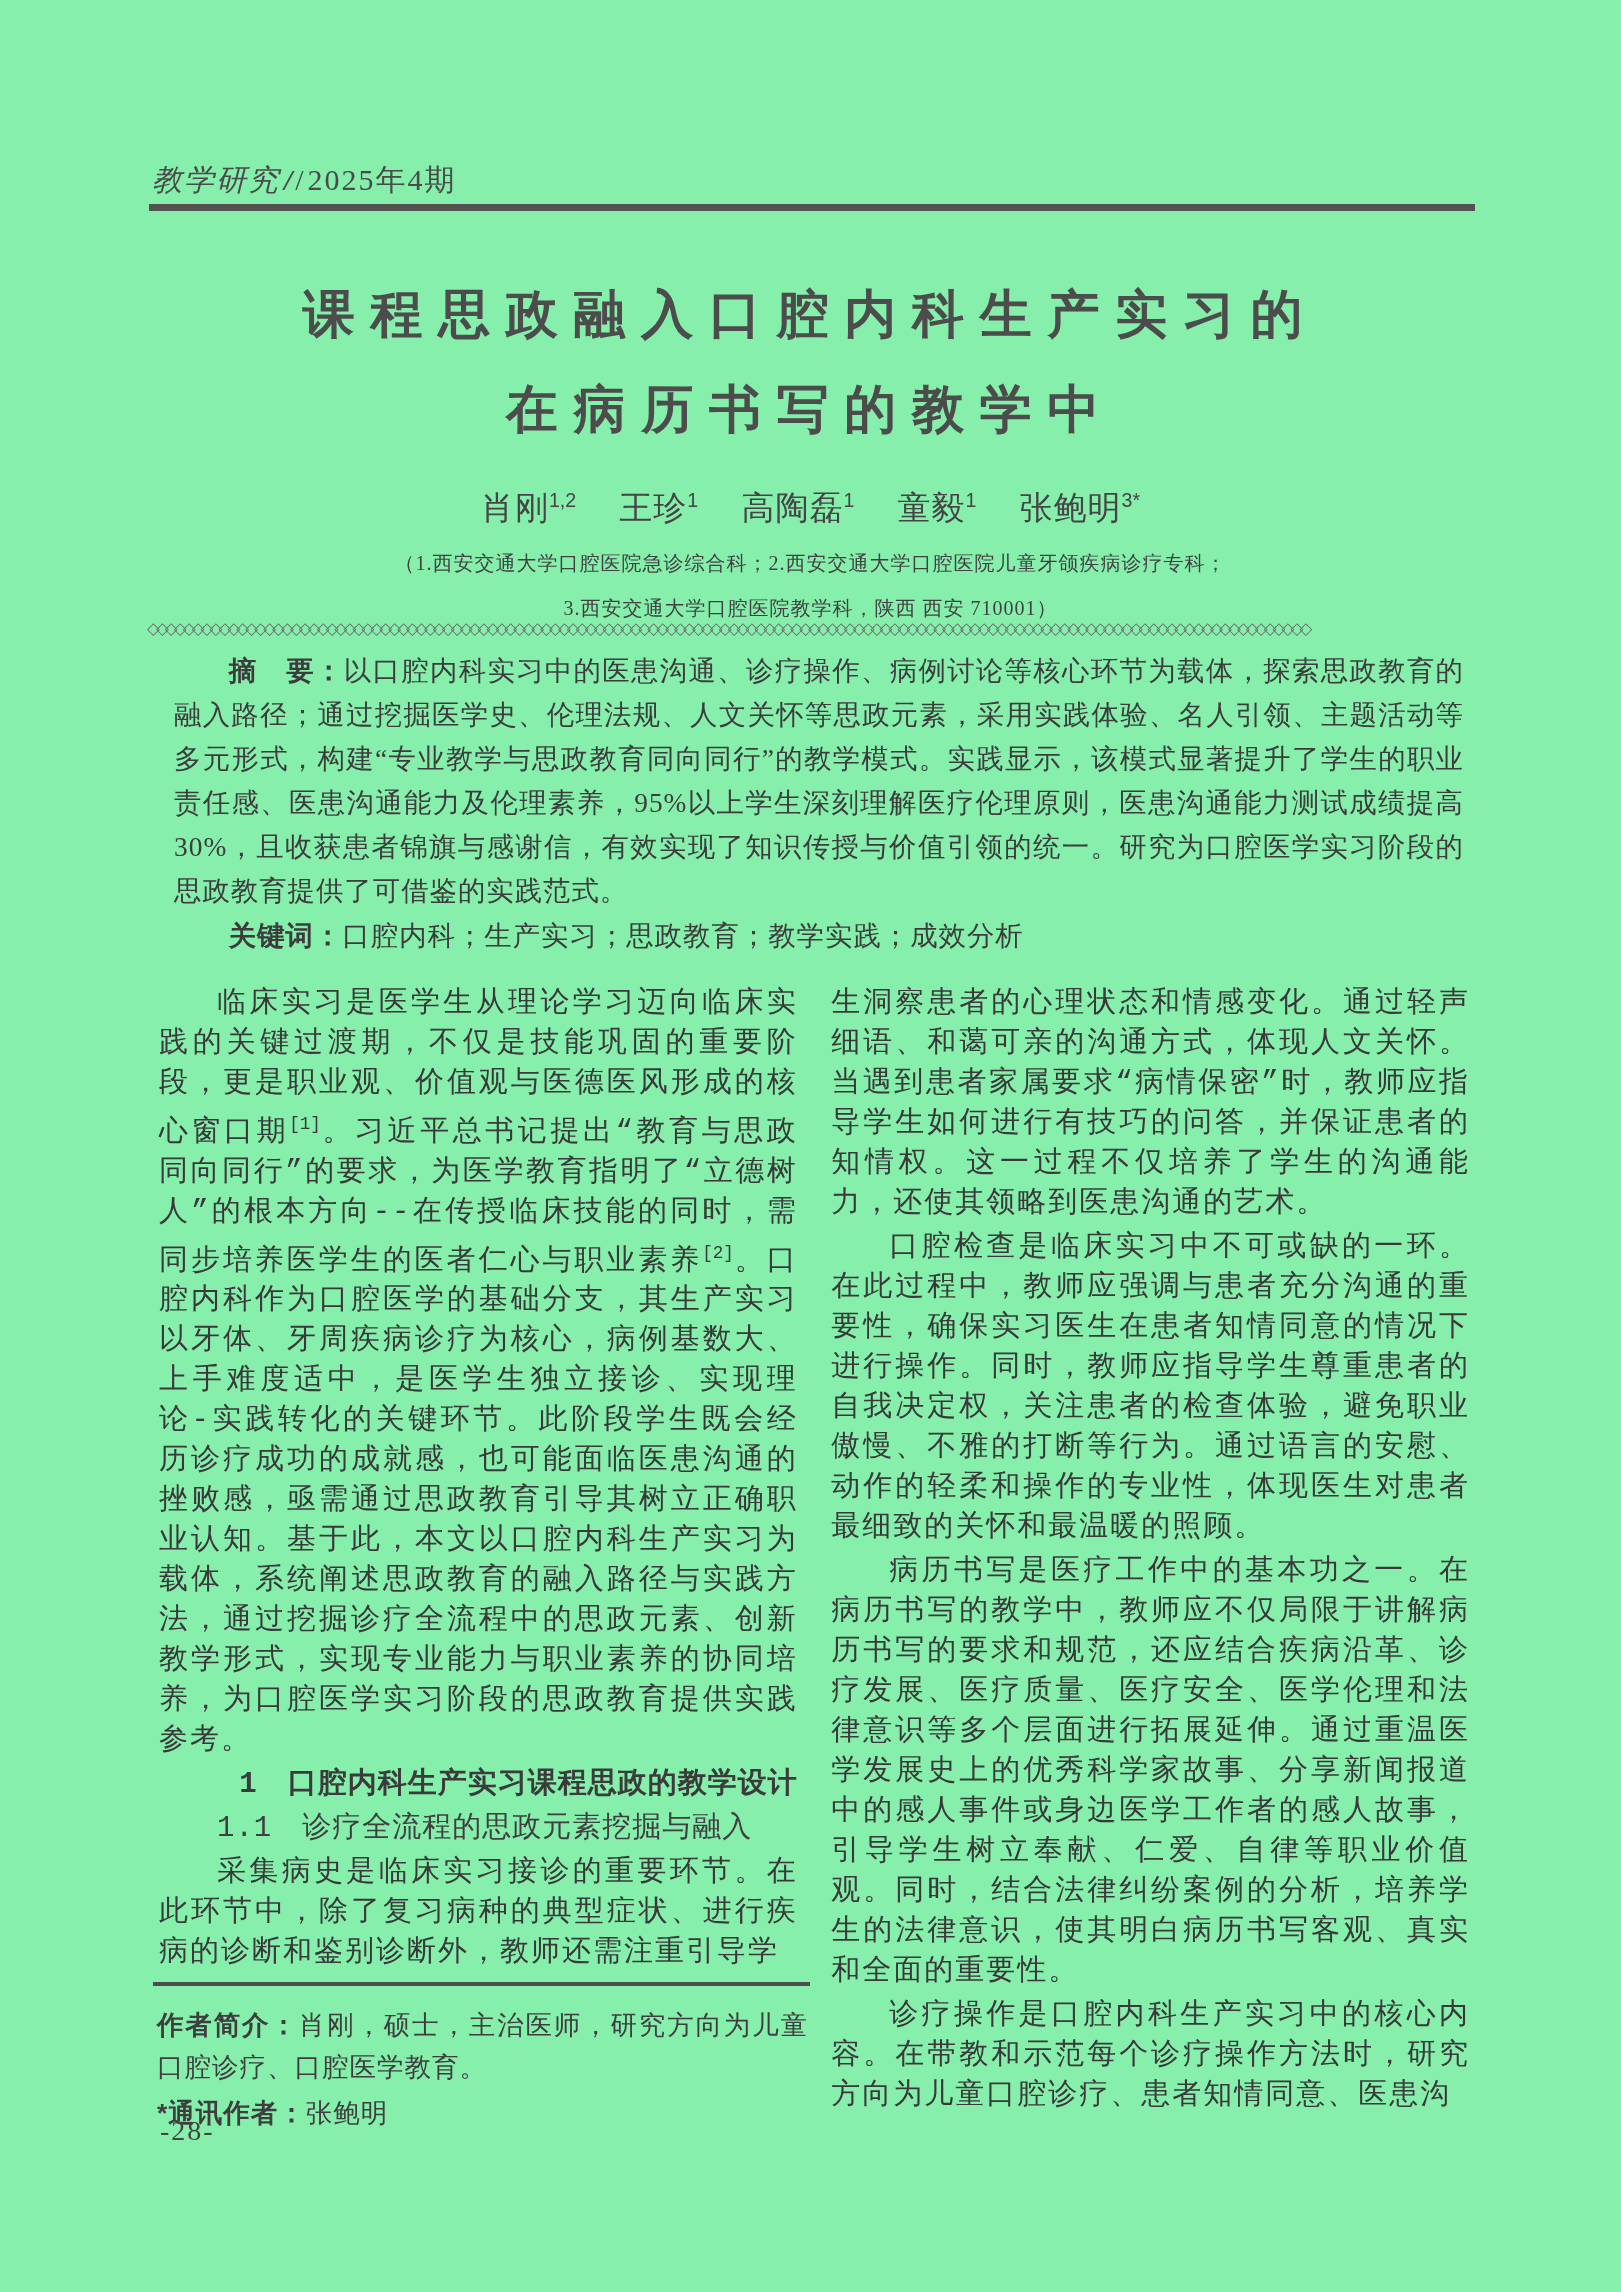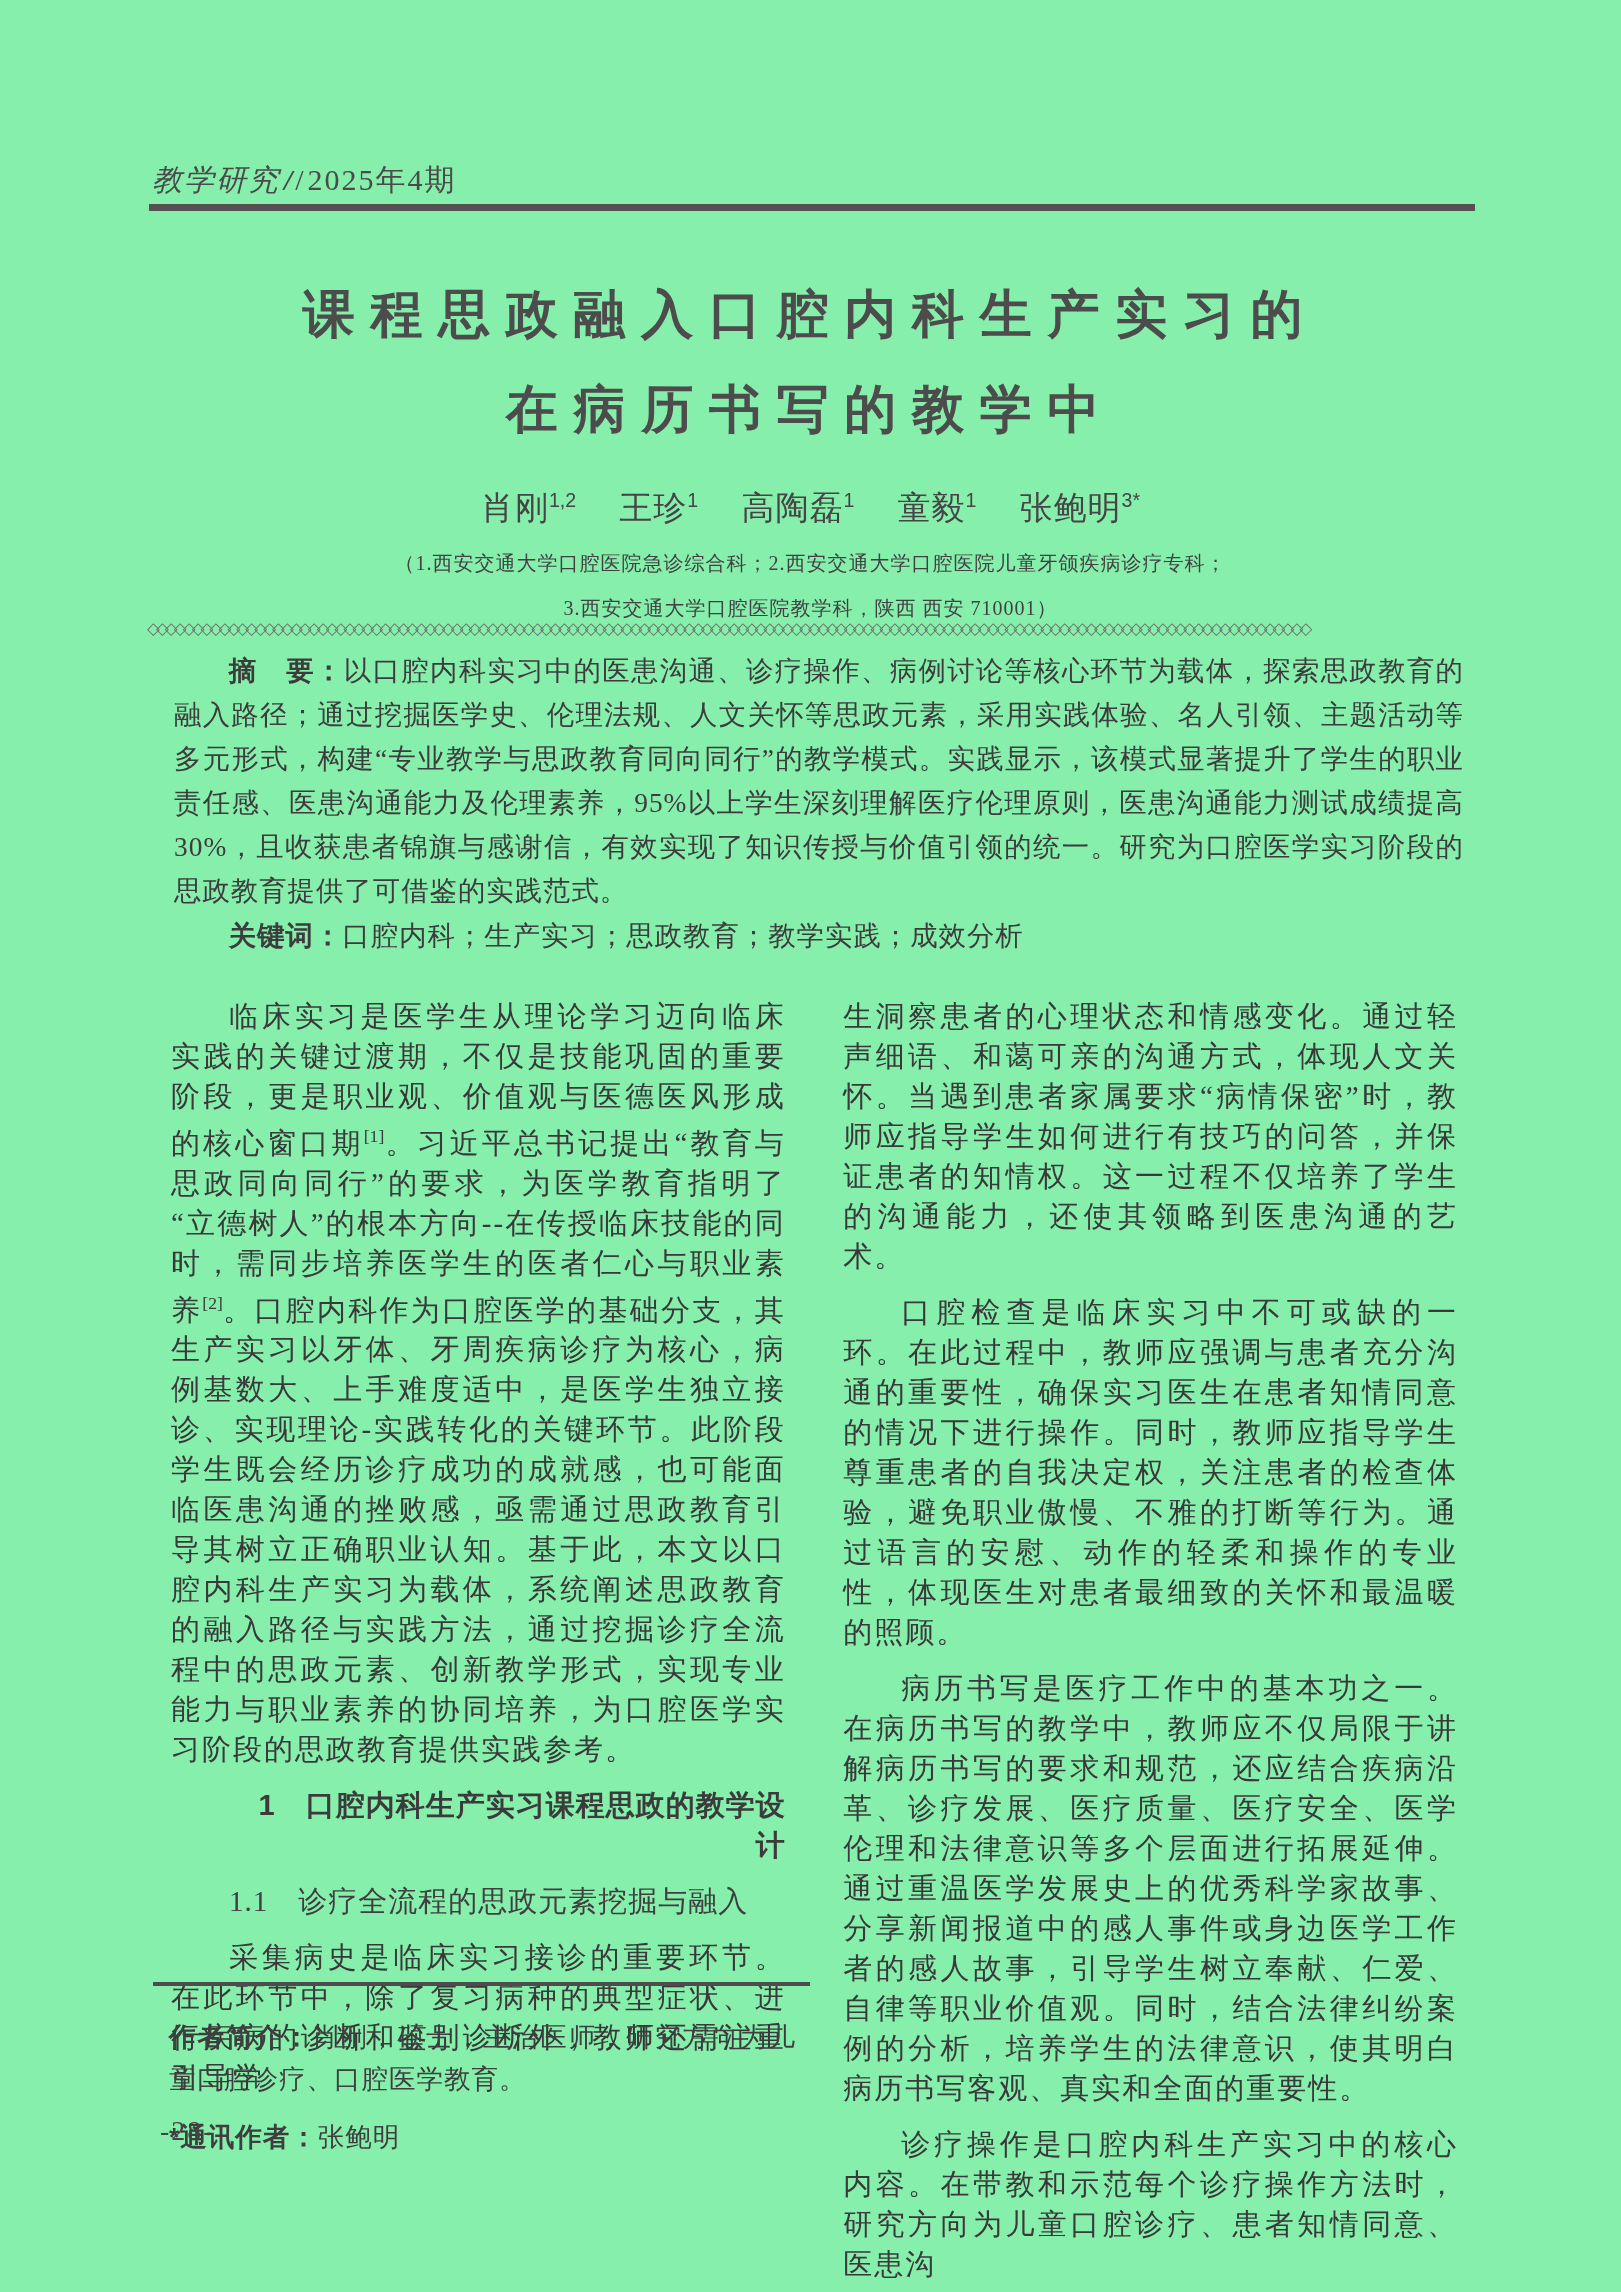--- a/index.html
+++ b/index.html
@@ -63,21 +63,21 @@
   .abstract p{margin:0;text-indent:2em;}
   .abstract .lbl{font-weight:bold;font-family:"Liberation Sans","DejaVu Sans",sans-serif;}
   .abstract .keywords{margin-top:1px;}
   
   .columns{
     position:absolute;left:155px;top:980px;width:1319px;
     display:flex;gap:25.5px;
   }
   .col{width:647px;font-size:29px;line-height:40px;text-align:justify;
        letter-spacing:2px;color:#393939;}
-  .col p{margin:16px;text-indent:2em;}
+  .col p{margin:4px;text-indent:2em;font-family:Liberation Mono, monospace;}
   .col p.no-indent{text-indent:0;}
   .col sup{font-size:17.6px;letter-spacing:0;}
   .h1{
     font-family:"Liberation Sans","DejaVu Sans",sans-serif;
     font-weight:700;color:#3b3b3b;
     text-indent:1.7em;margin:0;font-size:29px;line-height:40px;
     text-align:right;letter-spacing:1px;
   }
   .h2{
     text-indent:1.7em;margin:0;font-size:29px;line-height:40px;
@@ -86,21 +86,21 @@
   
   .foot-rule{
     position:absolute;left:153px;top:1982px;width:657px;height:3.9px;
     background:#4c4c4c;border:0;
   }
   .footnote{
     position:absolute;left:153px;top:2000px;width:659px;
     font-size:26.5px;line-height:42px;text-align:justify;
     letter-spacing:1px;color:#3e3e3e;
   }
-  .footnote p{margin:16px;}
+  .footnote p{margin:4px;}
   .footnote .lbl{font-weight:bold;font-family:"Liberation Sans","DejaVu Sans",sans-serif;}
   .page-number{
     position:absolute;left:160px;top:2115px;
     font-size:28px;color:#444;letter-spacing:2px;
   }
 </style>
 </head>
 <body>
 
 <div class="page">

